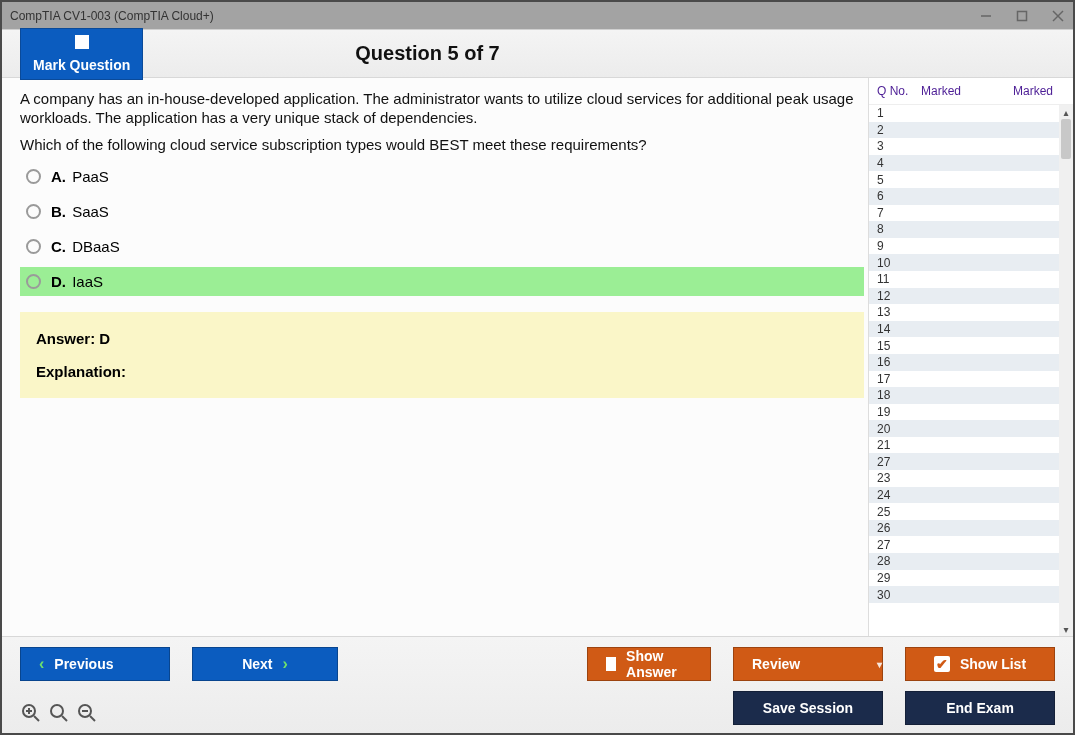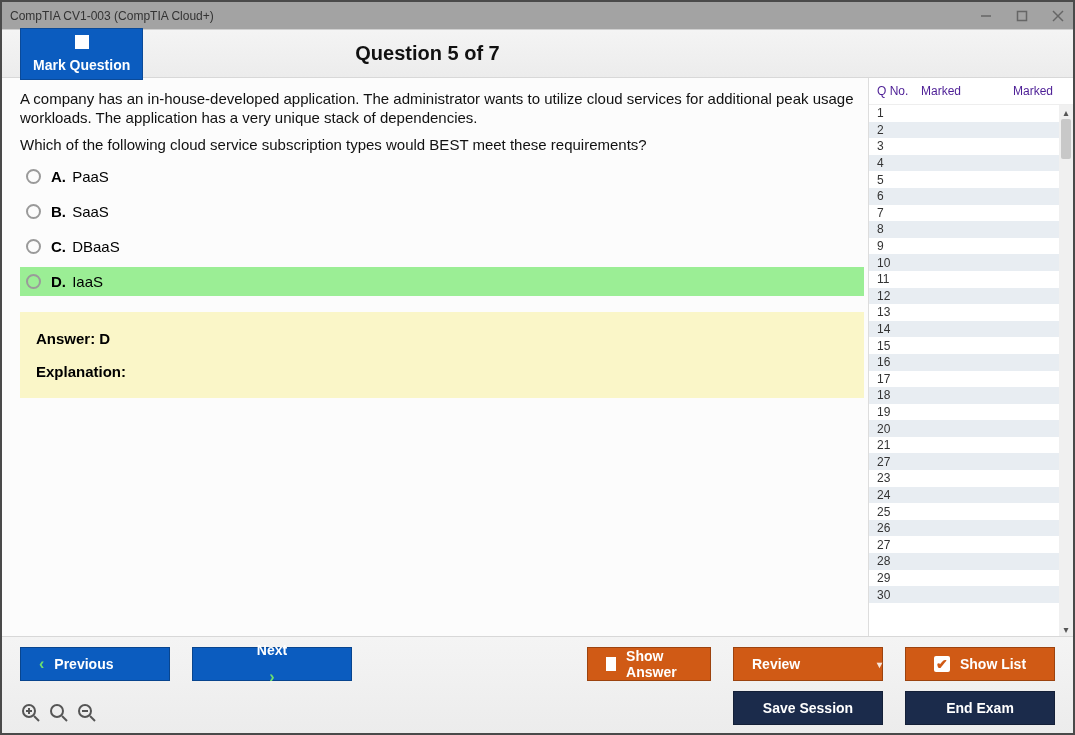--- a/index.html
+++ b/index.html
@@ -86,21 +86,21 @@
   .footer-row { display: flex; align-items: center; gap: 22px; }
   .btn {
     height: 34px; display:inline-flex; align-items:center; justify-content:center;
     font-weight: bold; font-size: 14px; color:#fff; cursor:pointer; gap:10px;
     padding: 0 18px; border:1px solid rgba(0,0,0,.25);
   }
   .btn.blue { background:#0b5cbf; }
   .btn.orange { background:#d05a15; }
   .btn.navy { background:#1b2b4b; }
   .btn.prev { width:150px; justify-content:flex-start; } 
-  .btn.next { width:160px; justify-content:center; position:relative;flex-direction:column;}
+  .btn.next { width:146px; justify-content:center; position:relative;}
   .btn.showans { width:124px; }
   .btn.review { width:150px; justify-content:space-between; padding-right:0;}
   .btn.showlist { width:150px; }
   .btn.save { width:150px; }
   .btn.end { width:150px; }
   .chev { font-size:16px; font-weight:bold; }
   .chev.green { color:#6de06d; }
   .chev.small { font-size:10px; color:rgba(255,255,255,.85);}
   .spacer { flex:1; }
   .zoomrow { margin-top:10px; display:flex; gap:6px; color:#555; }

